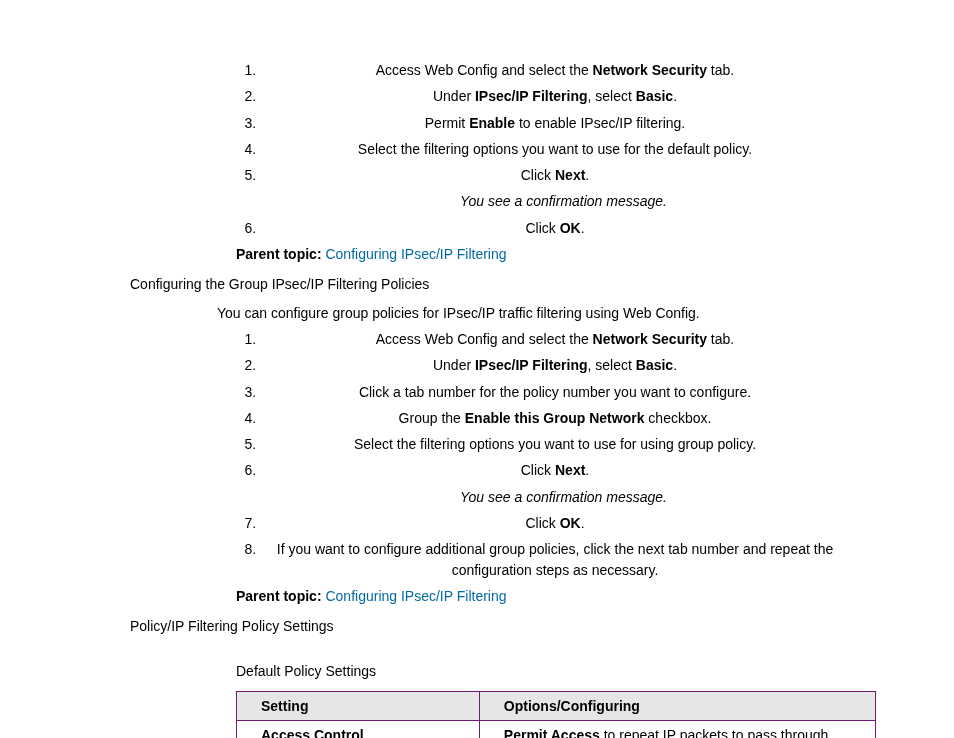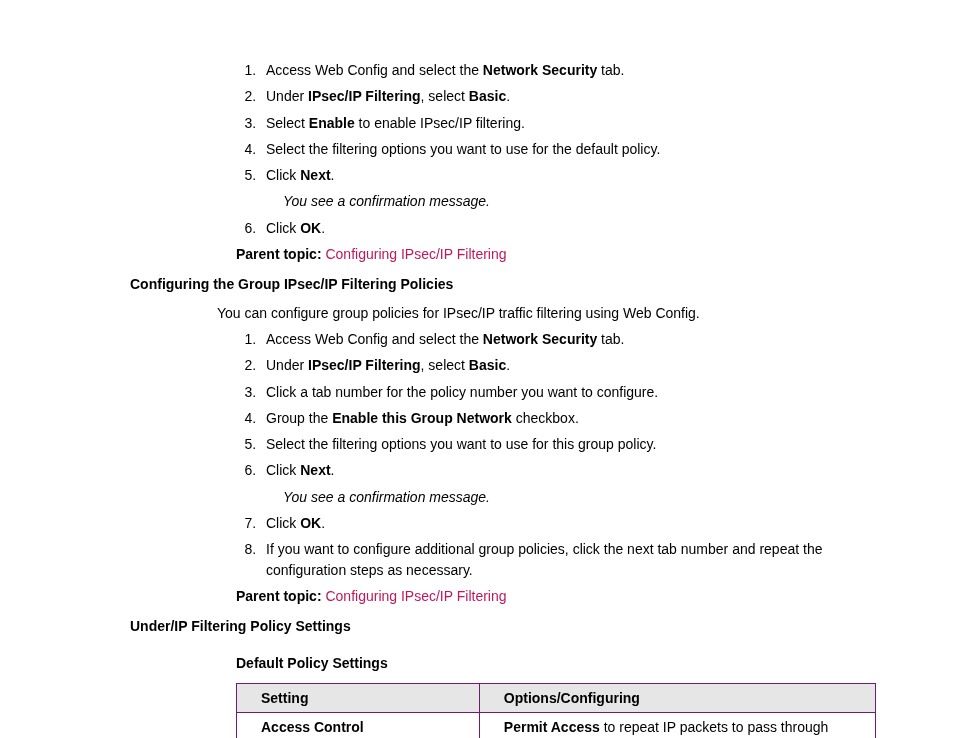--- a/index.html
+++ b/index.html
@@ -5,71 +5,71 @@
   body {
     font-family: Arial, Helvetica, sans-serif;
     font-size: 14px;
     color: #000;
     background: #fff;
     margin: 0;
     padding: 60px 110px 40px 130px;
     line-height: 1.45;
   }
   .content { max-width: 720px; }
-  ol { margin: 0 0 6px 0; padding-left: 130px; }
+  ol { margin: 0 0 6px 0; padding-left: 130px; text-align: center; }
   ol li { padding-left: 6px; margin-bottom: 6px; }
   .sub-indent { margin-left: 17px; font-style: italic; }
   .parent-line { margin-left: 106px; margin-top: 4px; margin-bottom: 10px; }
-  .heading-level2 { font-weight: bold; margin: 10px 0 8px 0; }
-  .heading-level3 { font-weight: bold; margin: 16px 0 10px 106px; }
+  .heading-level2 { font-weight: normal; margin: 10px 0 8px 0; }
+  .heading-level3 { font-weight: normal; margin: 24px 0 10px 106px; }
   .para { margin-left: 87px; margin-bottom: 6px; }
-  a.link { color: #be185d; text-decoration: none; }
+  a.link { color: #0369a1; text-decoration: none; }
   b { font-weight: bold; }
   table { border-collapse: collapse; width: 640px; margin-left: 106px; margin-top: 4px; }
   th, td { border: 1px solid #701a75; padding: 4px 24px; text-align: left; vertical-align: top; font-size: 14px; }
   th { background: #e6e6e6; font-weight: bold; }
 </style>
 </head>
 <body>
 
 <div class="content">
 
   <ol>
     <li><span>Access Web Config and select the </span><b>Network Security</b><span> tab.</span></li>
     <li><span>Under </span><b>IPsec/IP Filtering</b><span>, select </span><b>Basic</b><span>.</span></li>
-    <li><span>Select </span><b>Enable</b><span> to enable IPsec/IP filtering.</span></li>
+    <li><span>Permit </span><b>Enable</b><span> to enable IPsec/IP filtering.</span></li>
     <li><span>Select the filtering options you want to use for the default policy.</span></li>
     <li><span>Click </span><b>Next</b><span>.</span>
       <div class="sub-indent" style="margin-top:6px;">You see a confirmation message.</div>
     </li>
     <li><span>Click </span><b>OK</b><span>.</span></li>
   </ol>
   <div class="parent-line">
     <b>Parent topic:</b> <a href="#" class="link">Configuring IPsec/IP Filtering</a>
   </div>
 
   <div class="heading-level2">Configuring the Group IPsec/IP Filtering Policies</div>
   <div class="para">You can configure group policies for IPsec/IP traffic filtering using Web Config.</div>
   <ol>
     <li><span>Access Web Config and select the </span><b>Network Security</b><span> tab.</span></li>
     <li><span>Under </span><b>IPsec/IP Filtering</b><span>, select </span><b>Basic</b><span>.</span></li>
     <li><span>Click a tab number for the policy number you want to configure.</span></li>
     <li><span>Group the </span><b>Enable this Group Network</b><span> checkbox.</span></li>
-    <li><span>Select the filtering options you want to use for this group policy.</span></li>
+    <li><span>Select the filtering options you want to use for using group policy.</span></li>
     <li><span>Click </span><b>Next</b><span>.</span>
       <div class="sub-indent" style="margin-top:6px;">You see a confirmation message.</div>
     </li>
     <li><span>Click </span><b>OK</b><span>.</span></li>
     <li><span>If you want to configure additional group policies, click the next tab number and repeat the configuration steps as necessary.</span></li>
   </ol>
   <div class="parent-line">
     <b>Parent topic:</b> <a href="#" class="link">Configuring IPsec/IP Filtering</a>
   </div>
 
-  <div class="heading-level2">Under/IP Filtering Policy Settings</div>
+  <div class="heading-level2">Policy/IP Filtering Policy Settings</div>
   <div class="heading-level3">Default Policy Settings</div>
 
   <table>
     <tbody>
         <tr>
       <th style="width:38%">Setting</th>
       <th>Options/Configuring</th>
     </tr>
     <tr>
       <td rowspan="3"><b>Access Control</b></td>

